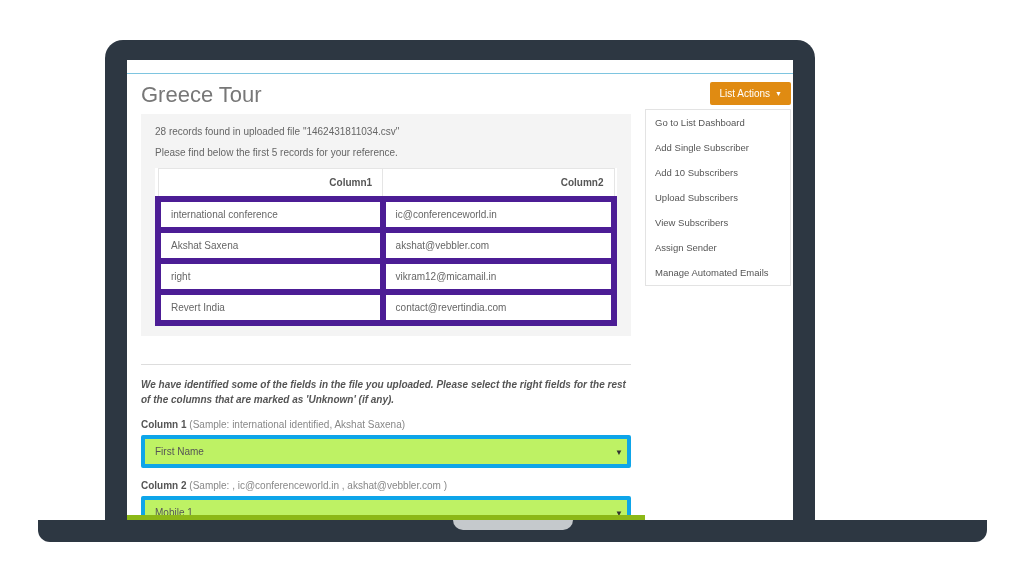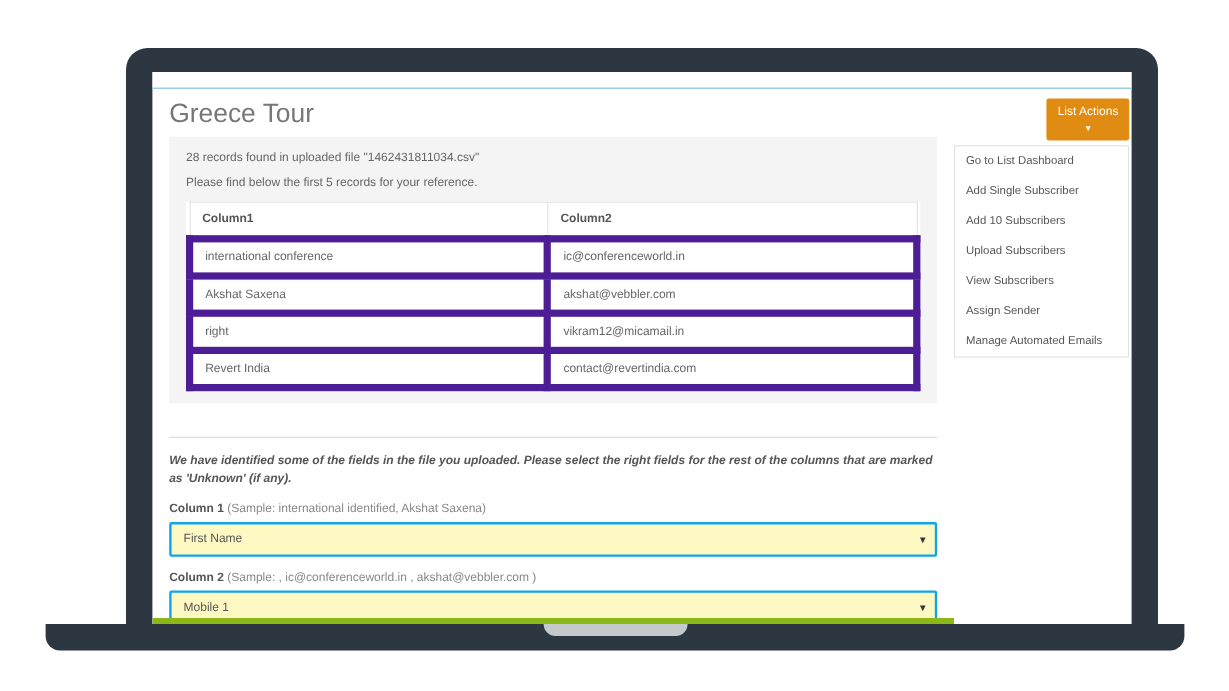--- a/index.html
+++ b/index.html
@@ -8,21 +8,21 @@
       background: #ffffff;
       width: 1024px;
       height: 576px;
       overflow: hidden;
       position: relative;
     }
     .laptop-frame {
       position: absolute;
       left: 105px;
       top: 40px;
-      width: 860px;
+      width: 710px;
       height: 480px;
       background: #2d3742;
       border-radius: 18px 18px 0 0;
       padding: 20px 22px 0 22px;
     }
     .screen {
       width: 100%;
       height: 100%;
       background: #ffffff;
       position: relative;
@@ -55,21 +55,21 @@
       color: #666;
     }
     .info-line1 { margin-bottom: 10px; }
     .info-line2 { margin-bottom: 10px; }
     .preview-table {
       width: 100%;
       border-collapse: collapse;
       background: #ffffff;
     }
     .preview-table th {
-      text-align: left;
+      text-align: right;
       font-size: 10px;
       color: #555;
       font-weight: 700;
       padding: 8px 10px;
       border: 1px solid #e5e5e5;
     }
     .preview-table td {
       font-size: 10px;
       color: #666;
       padding: 7px 10px;
@@ -94,22 +94,22 @@
       margin-bottom: 5px;
     }
     .field-label b { font-weight: 700; }
     .field-label .sample { font-weight: 400; color: #888; }
     .select-wrap {
       position: relative;
       margin-bottom: 12px;
     }
     .select-box {
       width: 100%;
-      border: 2px solid #0ea5e9;
-      background: #fef9c3;
+      border: 4px solid #0ea5e9;
+      background: #bef264;
       padding: 7px 10px;
       font-size: 10px;
       color: #555;
       border-radius: 2px;
       appearance: none;
       -webkit-appearance: none;
     }
     .select-caret {
       position: absolute;
       right: 8px;
@@ -138,21 +138,20 @@
       font-size: 10px;
       padding: 6px 9px;
       border-radius: 2px;
       display: flex;
       align-items: center;
       justify-content: center;
       gap: 5px;
       cursor: pointer;
       margin-bottom: 4px;
       float: right;
-      flex-direction: column;
     }
     .list-actions-btn .caret { font-size: 7px; }
     .dropdown-menu {
       clear: both;
       background: #ffffff;
       border: 1px solid #e3e3e3;
       width: 100%;
       font-size: 9.5px;
       color: #555;
     }

